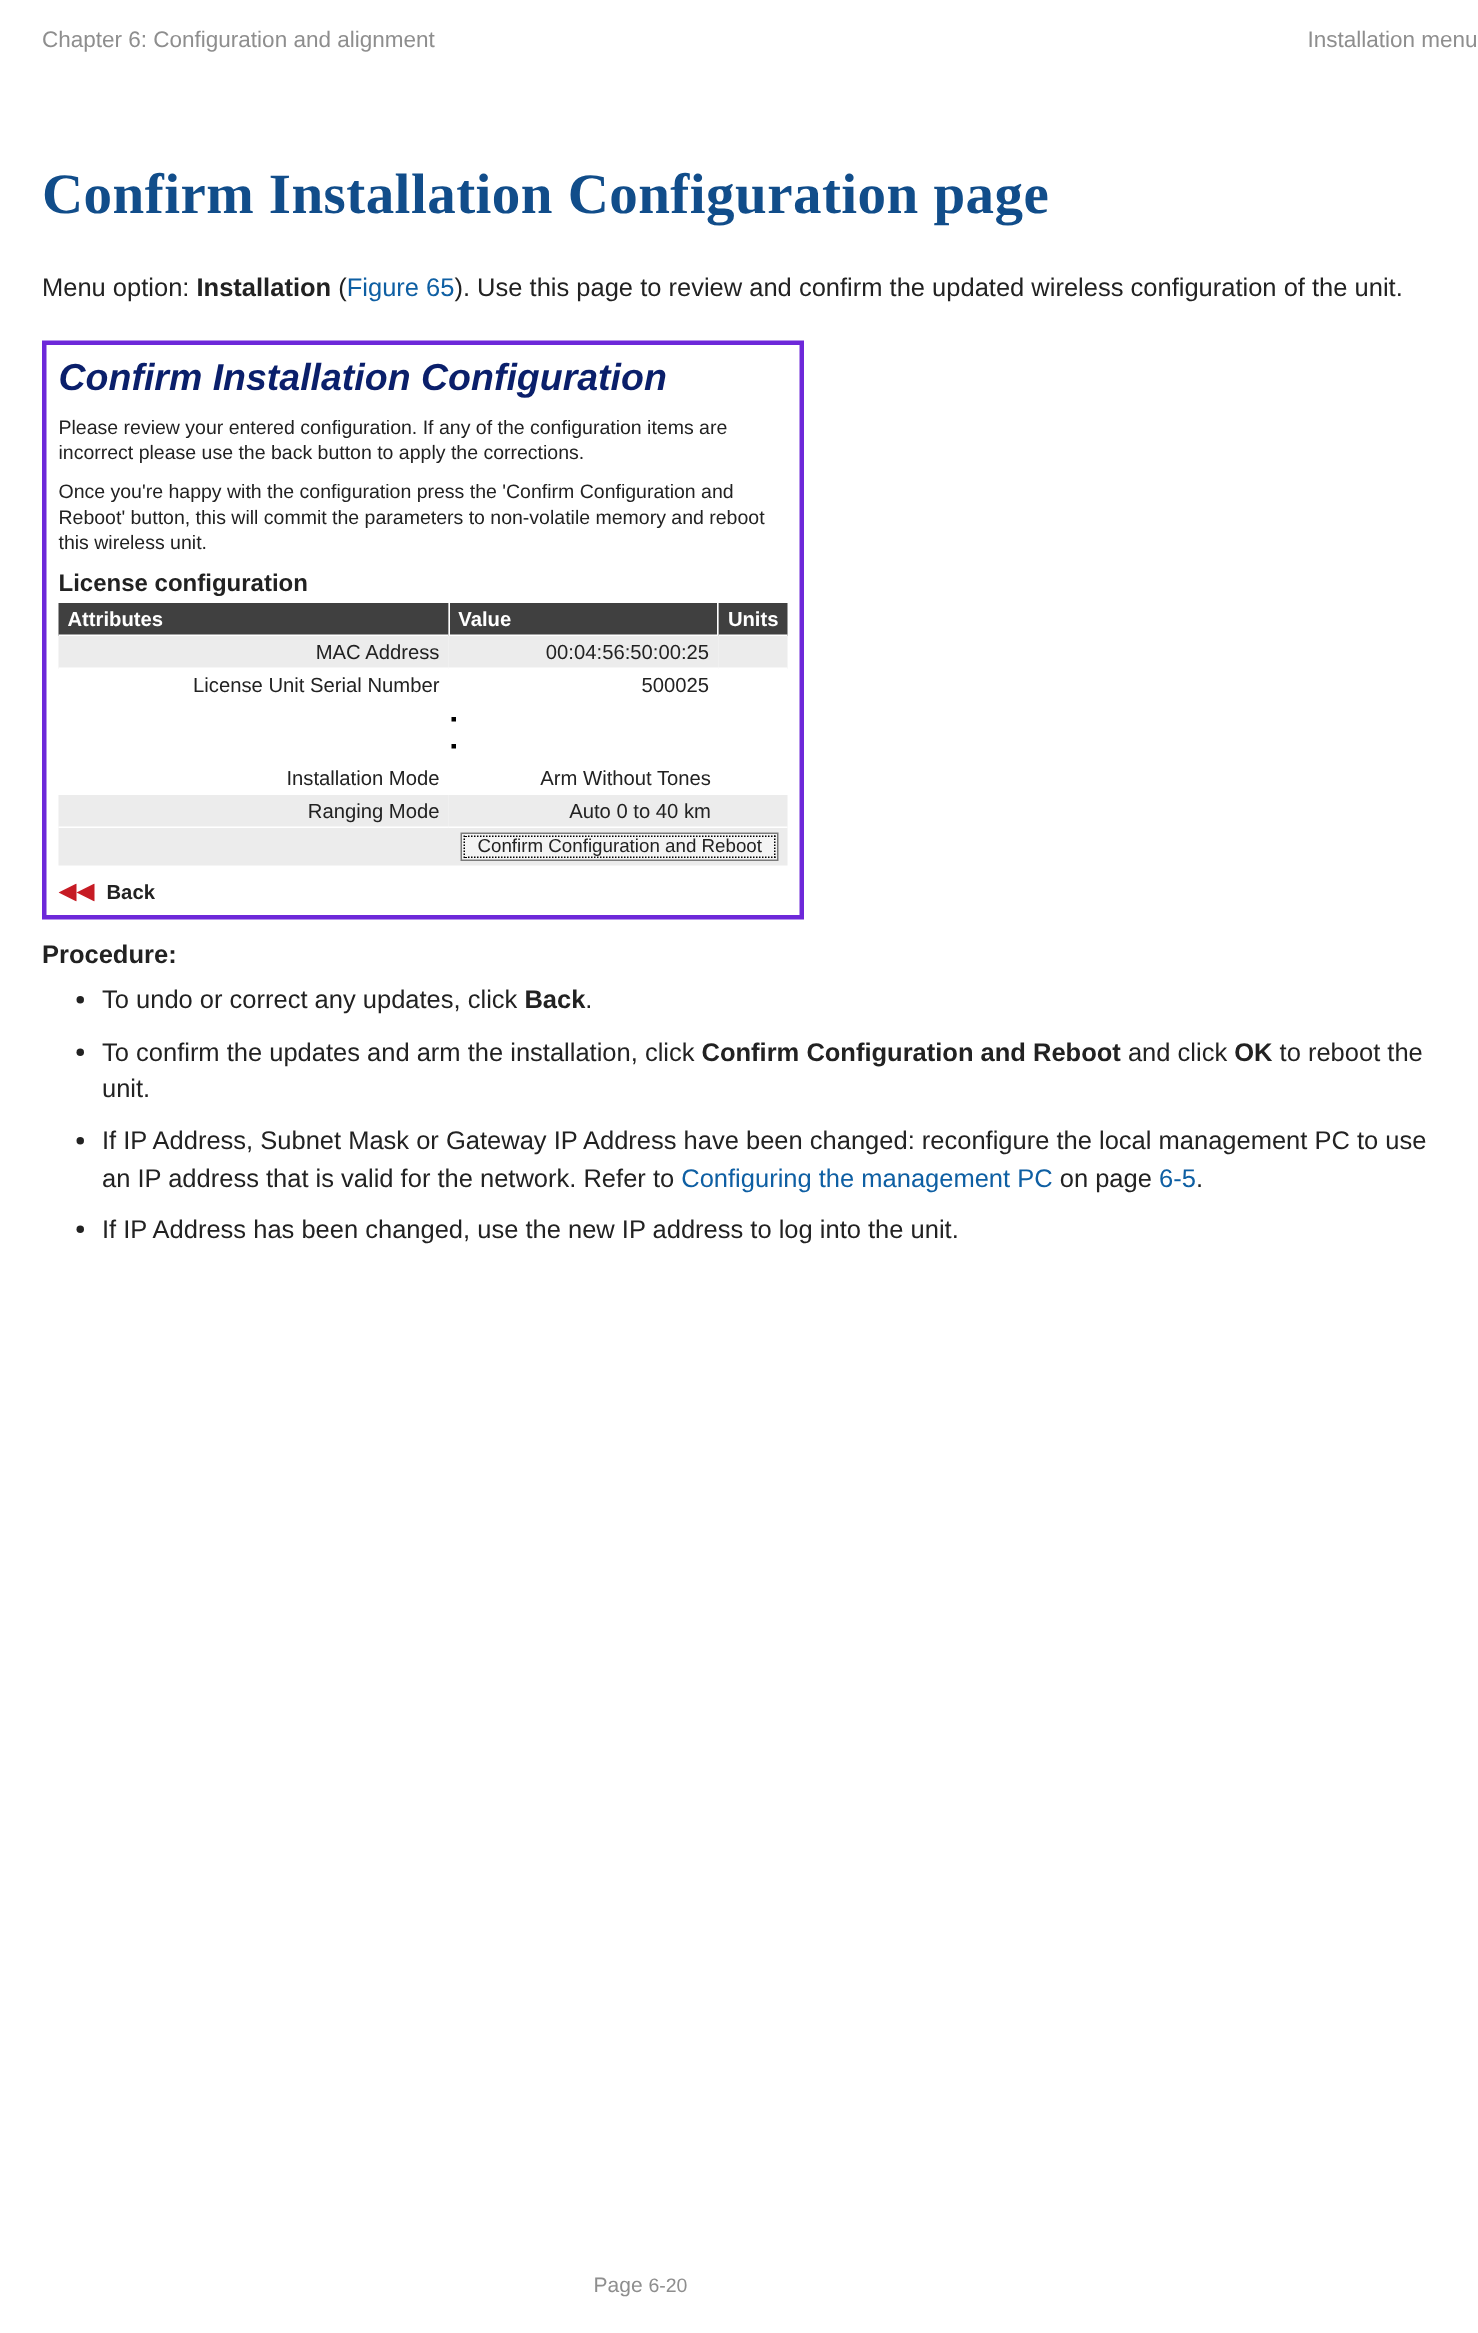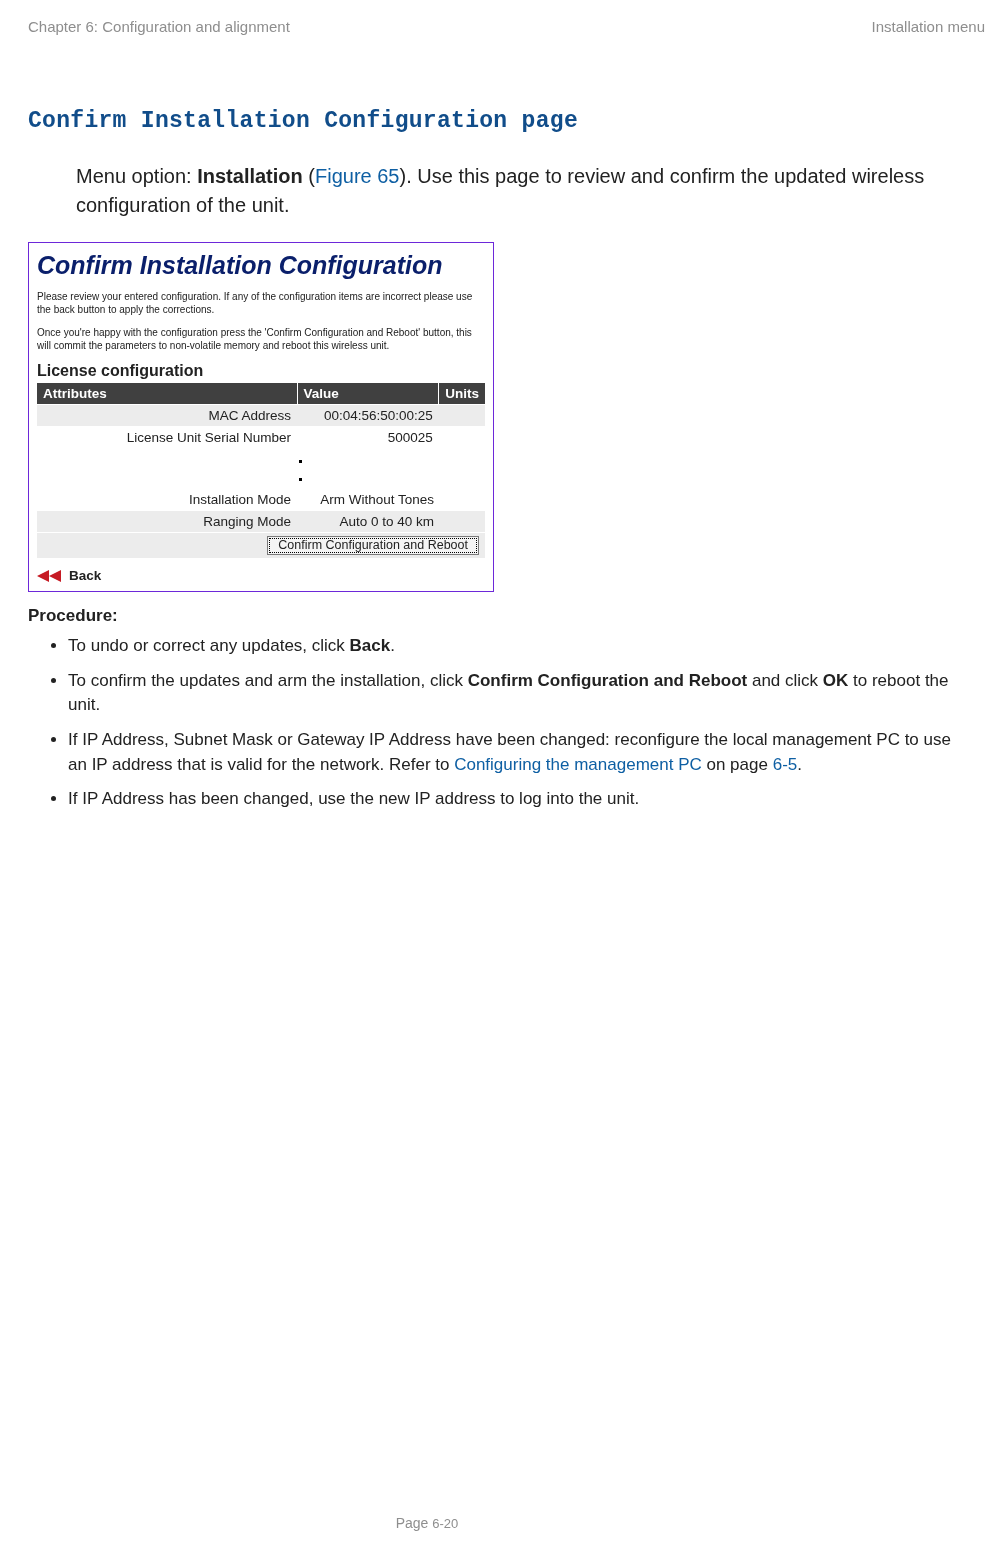--- a/index.html
+++ b/index.html
@@ -1,28 +1,28 @@
 <!DOCTYPE html>
 <html><head>
 <meta charset="utf-8">
 <style>
   * { box-sizing: border-box; margin: 0; padding: 0; }
   html, body { width: 985px; height: 1555px; background: #fff; font-family: Arial, Helvetica, sans-serif; }
   body { position: relative; padding: 18px 28px; color: #222; }
   .header-left { position: absolute; top: 18px; left: 28px; font-size: 15px; color: #8e8e8e; }
   .header-right { position: absolute; top: 18px; right: 0; font-size: 15px; color: #8e8e8e; }
   .content { margin-top: 90px; }
-  h1.title { font-family: Liberation Mono, monospace; font-stretch: condensed; font-weight: bold; color: #114d8a; font-size: 23px; margin-bottom: 28px; letter-spacing: 0.3px; }
-  p.intro { font-size: 20px; line-height: 1.45; margin-bottom: 22px; margin-left: 48px; }
+  h1.title { font-family: Liberation Serif, serif; font-stretch: condensed; font-weight: bold; color: #114d8a; font-size: 38px; margin-bottom: 28px; letter-spacing: 0.3px; }
+  p.intro { font-size: 17px; line-height: 1.45; margin-bottom: 22px; }
   .link { color: #0e5fa3; }
   .bold { font-weight: bold; }
   .fig-caption { font-size: 17px; margin-bottom: 6px; }
-  .figure-box { width: 466px; border: 1px solid #6d28d9; padding: 6px 8px 8px 8px; background: #fff; font-family: Arial, sans-serif; }
+  .figure-box { width: 508px; border: 3px solid #6d28d9; padding: 6px 8px 8px 8px; background: #fff; font-family: Arial, sans-serif; }
   .panel-title { font-family: Arial, sans-serif; font-weight: bold; font-style: italic; color: #0a1f6b; font-size: 25px; margin: 2px 0 10px 0; }
-  .panel-p { font-size: 10px; color: #222; margin-bottom: 10px; line-height: 1.3; }
+  .panel-p { font-size: 13px; color: #222; margin-bottom: 10px; line-height: 1.3; }
   .section-label { font-size: 16px; font-weight: bold; margin: 8px 0 3px 0; }
   table.cfg { width: 100%; border-collapse: collapse; font-size: 13.5px; }
   table.cfg th { background: #404040; color: #fff; text-align: left; font-weight: bold; padding: 3px 6px; border-right: 1px solid #fff; }
   table.cfg th:last-child { border-right: none; }
   table.cfg td { padding: 3px 6px; background: #ececec; border-top: 1px solid #fff; text-align: right; }
   table.cfg tr.white-row td { background: #fff; }
   .col-attr { width: 260px; }
   .col-val { }
   .col-unit { width: 45px; }
   .dots-row { text-align: center; padding: 2px 0; }

